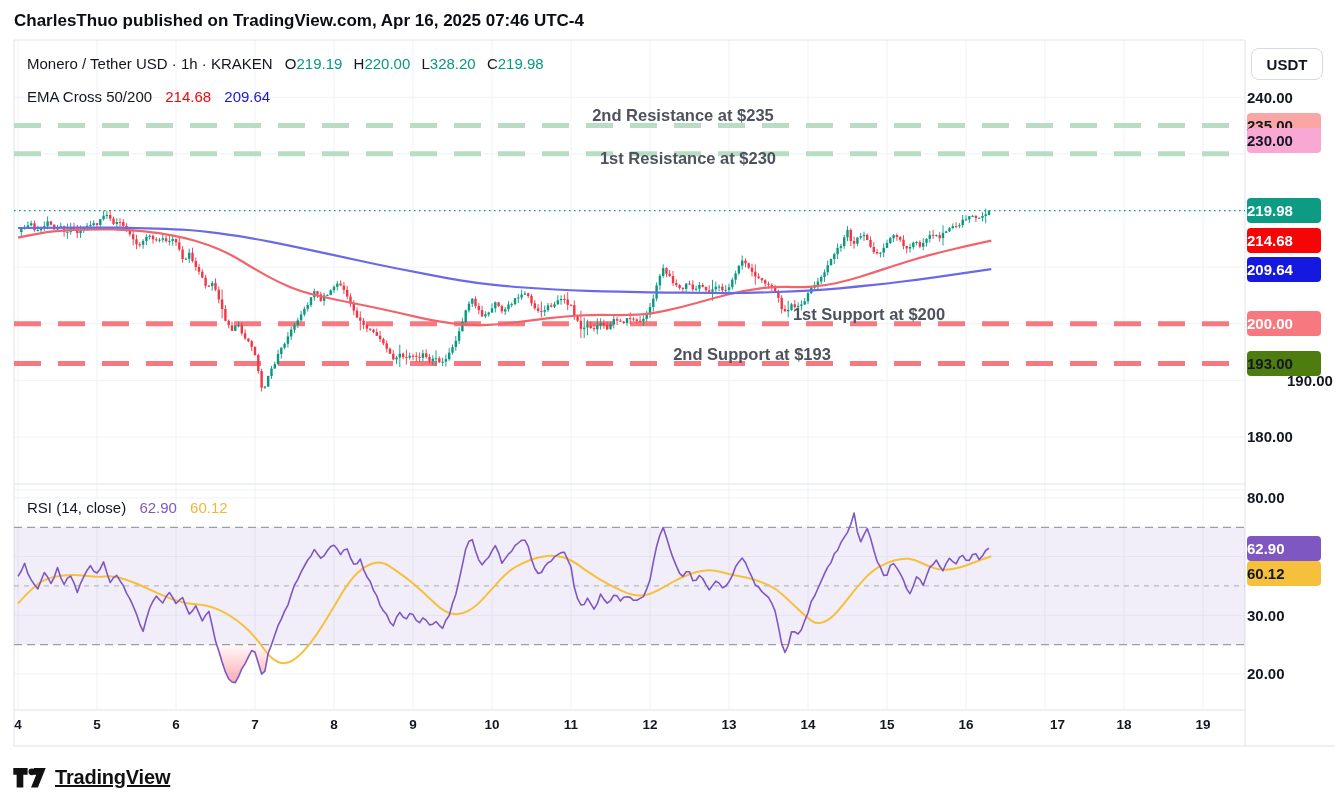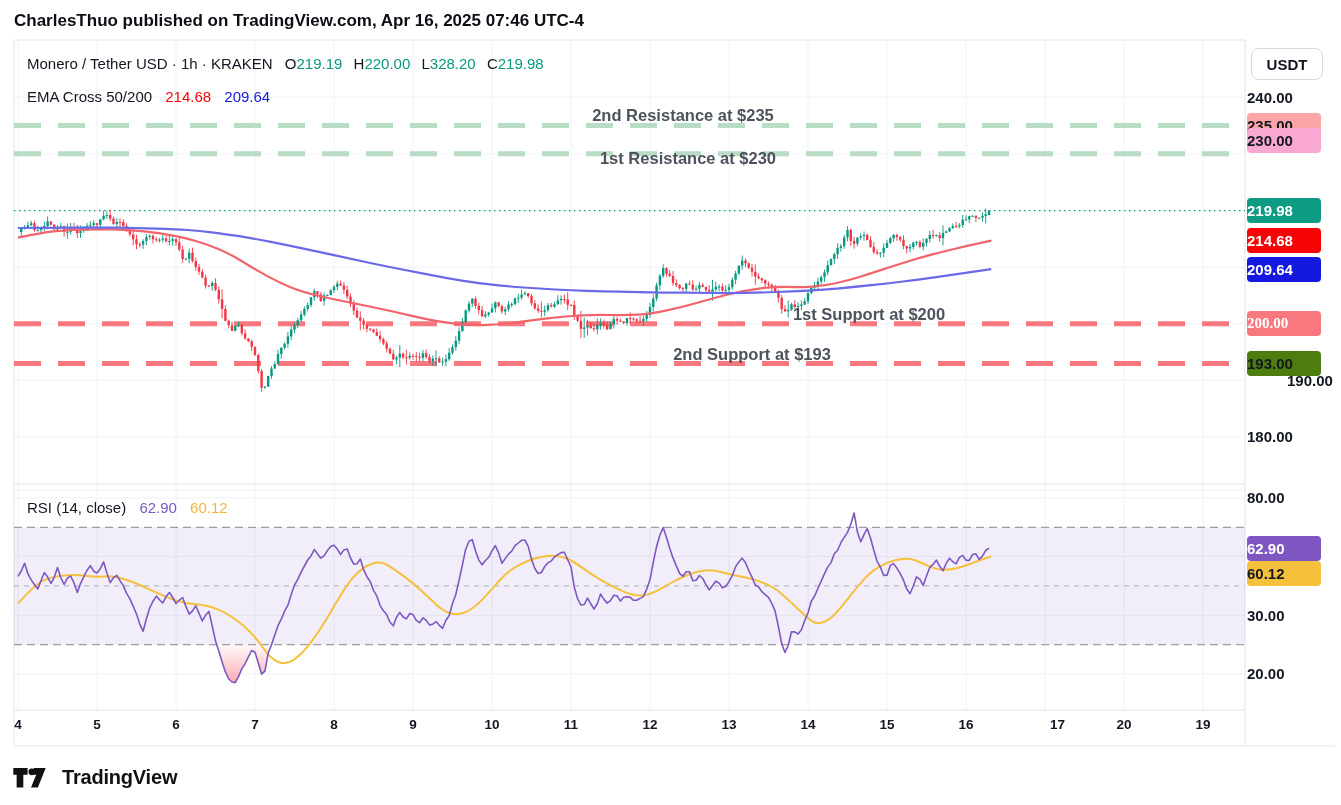--- a/index.html
+++ b/index.html
@@ -22,21 +22,21 @@
   .usdt-btn{position:absolute;left:1251px;top:48px;width:70px;height:30px;border:1px solid #d6d9e0;
             border-radius:8px;background:#fff;display:flex;align-items:center;justify-content:center;
             font-size:15px;font-weight:600;color:#131722;z-index:6;cursor:pointer;}
   .scale-label{position:absolute;left:1247px;width:74px;height:25px;line-height:25px;
                font-size:15px;border-radius:4px;z-index:4;}
   .scale-plain{font-weight:600;color:#131722;background:transparent;}
   .scale-badge{font-weight:700;}
   .time-label{position:absolute;top:717px;width:40px;margin-left:-20px;text-align:center;
               font-size:13.5px;font-weight:600;color:#131722;}
   .footer{position:absolute;left:13px;top:766px;display:flex;align-items:center;z-index:6;cursor:pointer;}
-  .footer .brand{font-size:20px;font-weight:600;color:#111;margin-left:16px;letter-spacing:-0.2px;}
+  .footer .brand{font-size:20px;font-weight:600;color:#111;margin-left:9px;letter-spacing:-0.2px;text-decoration:underline;}
 </style>
 </head>
 <body>
 
 <div class="attribution">CharlesThuo published on TradingView.com, Apr 16, 2025 07:46 UTC-4</div>
 
 <svg id="chart-canvas" width="1341" height="805">
     <g>
       <line x1="14" x2="1245" y1="97.2" y2="97.2" stroke="#f0f2f8" stroke-width="1"></line>
       <line x1="14" x2="1245" y1="153.8" y2="153.8" stroke="#f0f2f8" stroke-width="1"></line>
@@ -718,21 +718,21 @@
 
 <div class="usdt-btn">USDT</div>
 
 <div id="price-scale">
     <div class="scale-label scale-plain" style="top: 85px;">240.00</div>
     <div class="scale-label scale-badge" style="top: 113px; background: #fca5a5; color: rgb(19, 23, 34);">235.00</div>
     <div class="scale-label scale-badge" style="top: 128px; background: #f9a8d4; color: rgb(19, 23, 34);">230.00</div>
     <div class="scale-label scale-badge" style="top: 198px; background: rgb(14, 155, 132); color: rgb(255, 255, 255);">219.98</div>
     <div class="scale-label scale-badge" style="top: 228px; background: rgb(245, 5, 6); color: rgb(255, 255, 255);">214.68</div>
     <div class="scale-label scale-badge" style="top: 257px; background: rgb(21, 24, 223); color: rgb(255, 255, 255);">209.64</div>
-    <div class="scale-label scale-badge" style="top: 311px; background: rgb(247, 121, 127); color: rgb(255, 255, 255); font-family: Liberation Serif, serif;">200.00</div>
+    <div class="scale-label scale-badge" style="top: 311px; background: rgb(247, 121, 127); color: rgb(255, 255, 255);">200.00</div>
     <div class="scale-label scale-badge" style="top: 351px; background: #4d7c0f; color: rgb(19, 23, 34);">193.00</div>
     <div class="scale-label scale-plain" style="top: 368px; padding-left: 40px;">190.00</div>
     <div class="scale-label scale-plain" style="top: 424px;">180.00</div>
     <div class="scale-label scale-plain" style="top: 485px;">80.00</div>
     <div class="scale-label scale-badge" style="top: 536px; background: rgb(126, 87, 194); color: rgb(255, 255, 255);">62.90</div>
     <div class="scale-label scale-badge" style="top: 561px; background: rgb(245, 193, 61); color: rgb(19, 23, 34);">60.12</div>
     <div class="scale-label scale-plain" style="top: 603px;">30.00</div>
     <div class="scale-label scale-plain" style="top: 661px;">20.00</div>
   </div>
 <div id="time-scale">
@@ -743,21 +743,21 @@
     <div class="time-label" style="left: 334px;">8</div>
     <div class="time-label" style="left: 413px;">9</div>
     <div class="time-label" style="left: 492px;">10</div>
     <div class="time-label" style="left: 571px;">11</div>
     <div class="time-label" style="left: 650px;">12</div>
     <div class="time-label" style="left: 729px;">13</div>
     <div class="time-label" style="left: 808px;">14</div>
     <div class="time-label" style="left: 887px;">15</div>
     <div class="time-label" style="left: 966px;">16</div>
     <div class="time-label" style="left: 1045px; text-align: right;">17</div>
-    <div class="time-label" style="left: 1124px;">20</div>
+    <div class="time-label" style="left: 1124px;">18</div>
     <div class="time-label" style="left: 1203px;">19</div>
   </div>
 
 <div class="footer">
   <svg width="33" height="20" viewBox="0 0 34 21">
     <path d="M0 0 h15 v7 h-4.5 v13.5 h-7 V7 H0 Z" fill="#111"></path>
     <circle cx="19.5" cy="4" r="3.6" fill="#111"></circle>
     <path d="M21.5 0 h12.5 l-8.2 20.5 h-7.2 l5.4 -13.5 h-2.5 Z" fill="#111"></path>
   </svg>
   <span class="brand">TradingView</span>

